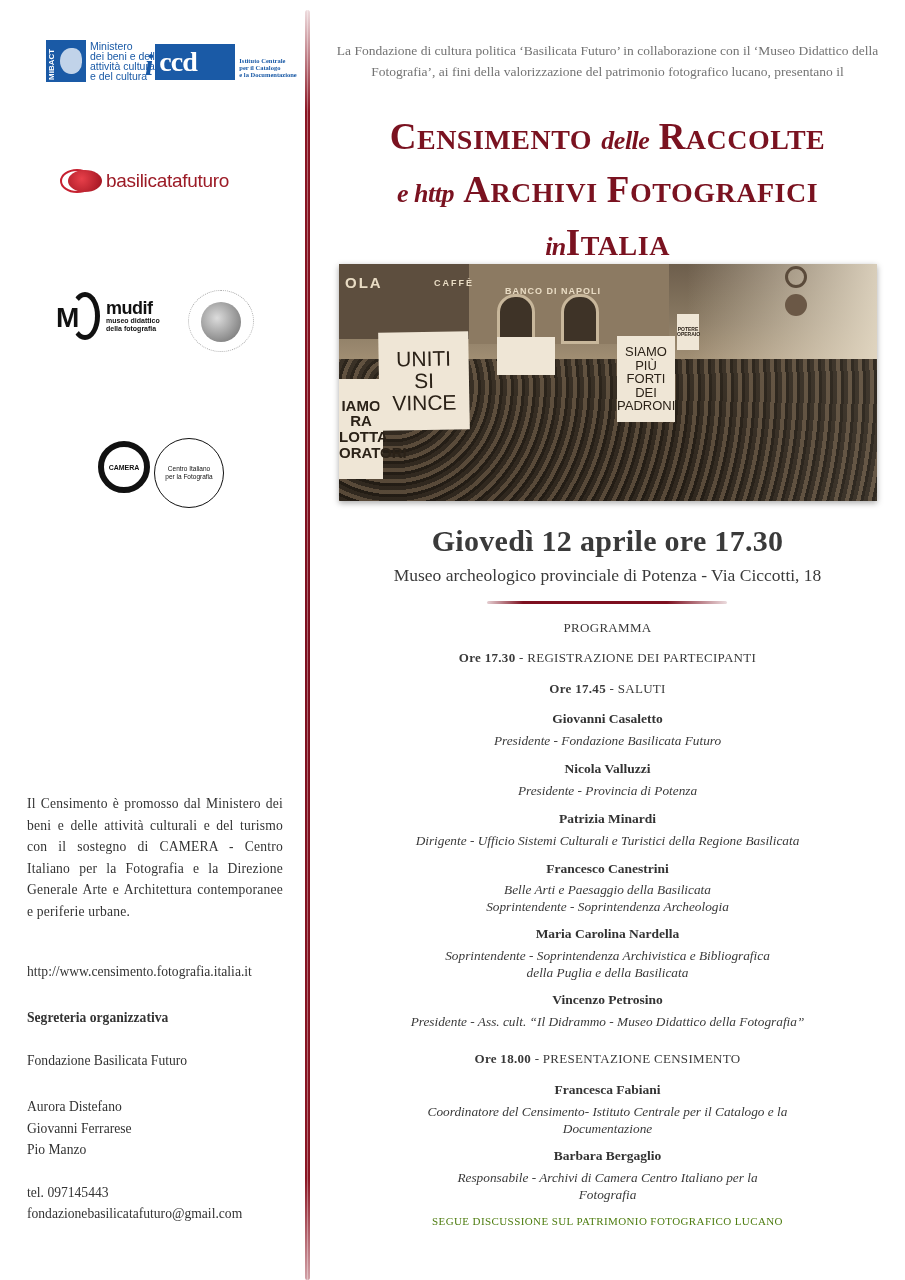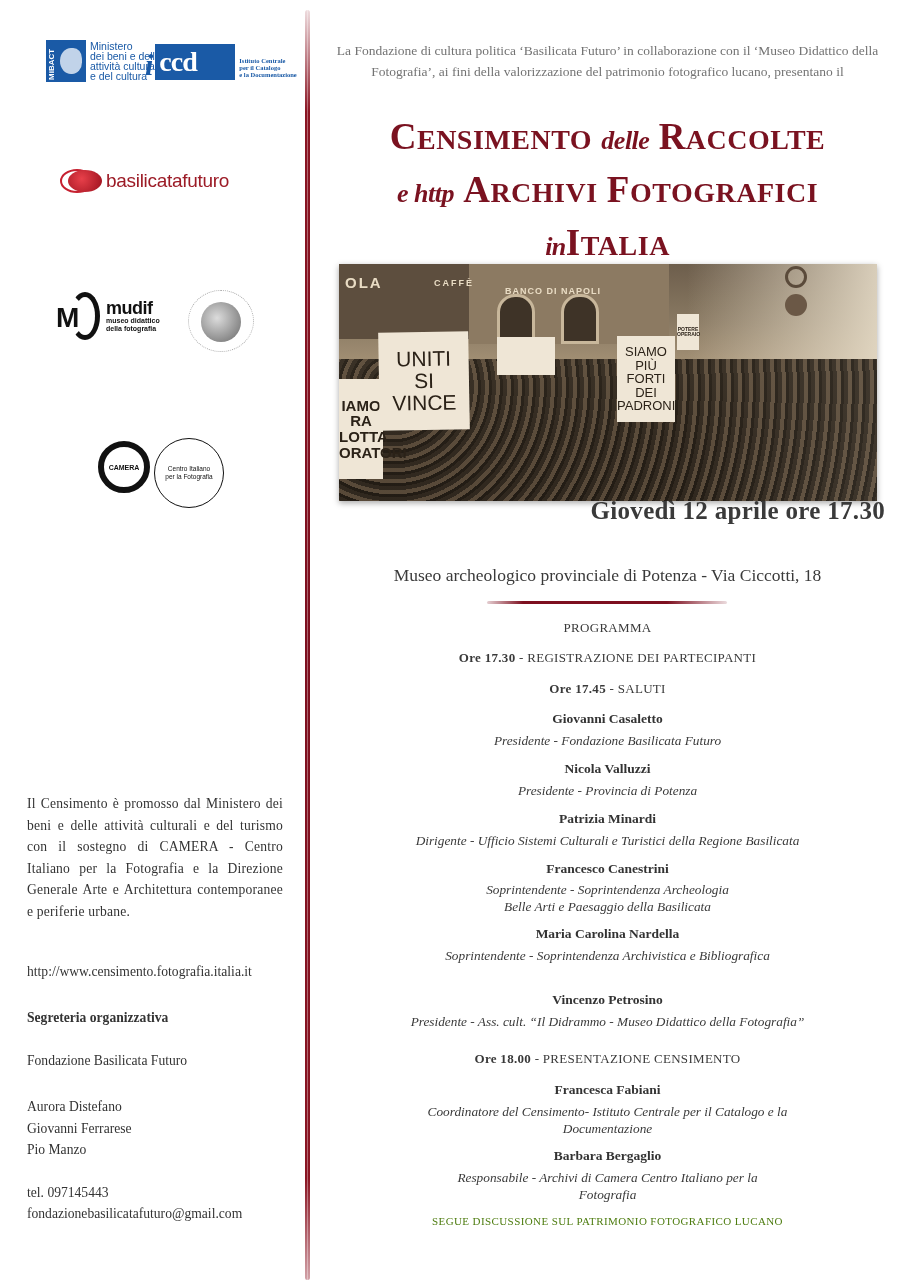--- a/index.html
+++ b/index.html
@@ -77,21 +77,21 @@
     background: linear-gradient(180deg, #6d5e4c 0%, #8a7a63 25%, #a79478 45%, #5a4c3d 75%, #3e3428 100%);
     box-shadow: 0 2px 6px rgba(0,0,0,0.35); }
   .photo .bg-right { position: absolute; right: 0; top: 0; width: 190px; height: 100%; background: linear-gradient(90deg, rgba(230,218,198,0.0), rgba(235,225,205,0.85)); }
   .photo .bldg { position: absolute; left: 130px; top: 0; width: 200px; height: 80px; background: #8c7a62; }
   .photo .bldg-l { position: absolute; left: 0; top: 0; width: 135px; height: 75px; background: #5d4e3e; }
   .photo .win { position: absolute; top: 30px; width: 38px; height: 50px; background: #3e3327; border-radius: 18px 18px 0 0; border: 3px solid #c8b79b; }
   .photo .crowd { position: absolute; left: 0; top: 95px; width: 100%; height: 142px; background: repeating-radial-gradient(circle at 10% 20%, #2e261d 0 4px, #5a4b3a 4px 8px, #1f1912 8px 11px); opacity: 0.9; }
   .photo .sign { position: absolute; background: #efe6d6; color: #2b2218; font-family: "Liberation Sans", sans-serif; font-weight: bold; line-height: 1.05; text-align: center; display: flex; flex-direction: column; justify-content: center; }
   .photo .store { position: absolute; color: #e9dcc4; font-family: "Liberation Sans", sans-serif; font-weight: bold; letter-spacing: 2px; }
 
-  .date { position: absolute; left: 0; top: 497px; width: 555px; font-size: 25px; font-weight: bold; color: #3a3a3a; letter-spacing: 0.3px; text-align: right; }
+  .date { position: absolute; left: 0; top: 524px; width: 555px; font-size: 30px; font-weight: bold; color: #3a3a3a; letter-spacing: 0.3px; }
   .venue { position: absolute; left: 0; top: 565px; width: 555px; font-size: 17.5px; color: #3a3a3a; }
   .red-rule { position: absolute; left: 157px; top: 601px; width: 240px; height: 3px; background: linear-gradient(90deg, rgba(125,15,31,0.2), #7d0f1f 15%, #7d0f1f 75%, rgba(125,15,31,0.15)); border-radius: 2px; }
 
   .prog { position: absolute; left: 0; width: 555px; font-size: 13px; color: #3a3a3a; letter-spacing: 0.3px; }
   .prog b { font-weight: bold; }
   .speaker-name { position: absolute; left: 0; width: 555px; font-size: 13.5px; font-weight: bold; color: #333; }
   .speaker-role { position: absolute; left: 0; width: 555px; font-size: 13.3px; font-style: italic; color: #3a3a3a; line-height: 17px; }
   .closing { position: absolute; left: 0; top: 1215px; width: 555px; font-size: 11px; color: #4d7c0f; letter-spacing: 0.4px; }
 </style>
 </head>
@@ -249,27 +249,28 @@
   <div class="speaker-role" style="top:732px;">Presidente - Fondazione Basilicata Futuro</div>
 
   <div class="speaker-name" style="top:761px;">Nicola Valluzzi</div>
   <div class="speaker-role" style="top:782px;">Presidente - Provincia di Potenza</div>
 
   <div class="speaker-name" style="top:811px;">Patrizia Minardi</div>
   <div class="speaker-role" style="top:832px;">Dirigente - Ufficio Sistemi Culturali e Turistici della Regione Basilicata</div>
 
   <div class="speaker-name" style="top:861px;">Francesco Canestrini</div>
   <div class="speaker-role" style="top:881px;">
+    <div>Belle Arti e Paesaggio della Basilicata</div>
     <div>Soprintendente - Soprintendenza Archeologia</div>
-    <div>Belle Arti e Paesaggio della Basilicata</div>
   </div>
 
   <div class="speaker-name" style="top:926px;">Maria Carolina Nardella</div>
   <div class="speaker-role" style="top:947px;">
     <div>Soprintendente - Soprintendenza Archivistica e Bibliografica</div>
+    <div>della Puglia e della Basilicata</div>
   </div>
 
   <div class="speaker-name" style="top:992px;">Vincenzo Petrosino</div>
   <div class="speaker-role" style="top:1013px;">Presidente - Ass. cult. “Il Didrammo - Museo Didattico della Fotografia”</div>
 
   <div class="prog" style="top:1051px;">
     <b>Ore 18.00</b><span> - PRESENTAZIONE CENSIMENTO</span>
   </div>
 
   <div class="speaker-name" style="top:1082px;">Francesca Fabiani</div>

